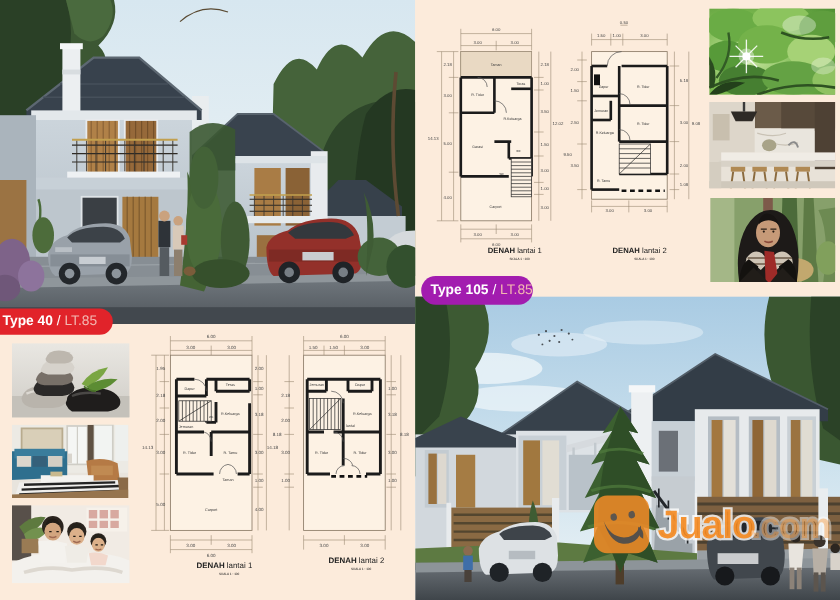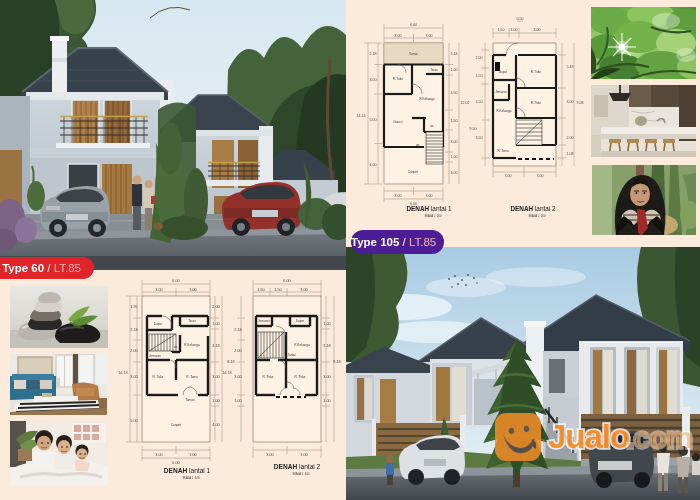--- a/index.html
+++ b/index.html
@@ -1047,18 +1047,18 @@
   <g font-family="Liberation Sans, sans-serif" font-weight="bold" font-size="33" letter-spacing="-1">
     <text x="202" y="201" fill="none" stroke="#ffffff" stroke-width="3.6" opacity="0.8">Jualo</text>
     <text x="202" y="201" fill="#f5891f" opacity="0.9">Jualo</text>
     <text x="280" y="201" font-size="30" fill="none" stroke="#ffffff" stroke-width="3.4" opacity="0.45">.com</text>
     <text x="280" y="201" font-size="30" fill="#f5891f" opacity="0.38">.com</text>
   </g>
 </svg>
 </div>
 
 <div class="abs" style="left:-10px;top:257px;width:104px;height:22px;background:#e1232a;border-radius:11px;color:#fff;font-size:11.5px;line-height:22px;text-align:right;">
-  <span style="margin-right:13px;"><b>Type 60</b> / <span style="color:#f2b6b0;">LT.85</span></span>
-</div>
-
-<div class="abs" style="left:351px;top:230px;width:93px;height:24px;background:#4c1d95;border-radius:12px;color:#fff;font-size:11.5px;line-height:24px;text-align:left;">
+  <span style="margin-right:13px;"><b>Type 40</b> / <span style="color:#f2b6b0;">LT.85</span></span>
+</div>
+
+<div class="abs" style="left:351px;top:230px;width:93px;height:24px;background:#a21caf;border-radius:12px;color:#fff;font-size:11.5px;line-height:24px;text-align:right;">
   <b>Type 105</b> / <span style="color:#f2b6b0;">LT.85</span>
 </div>
 
 </body></html>

